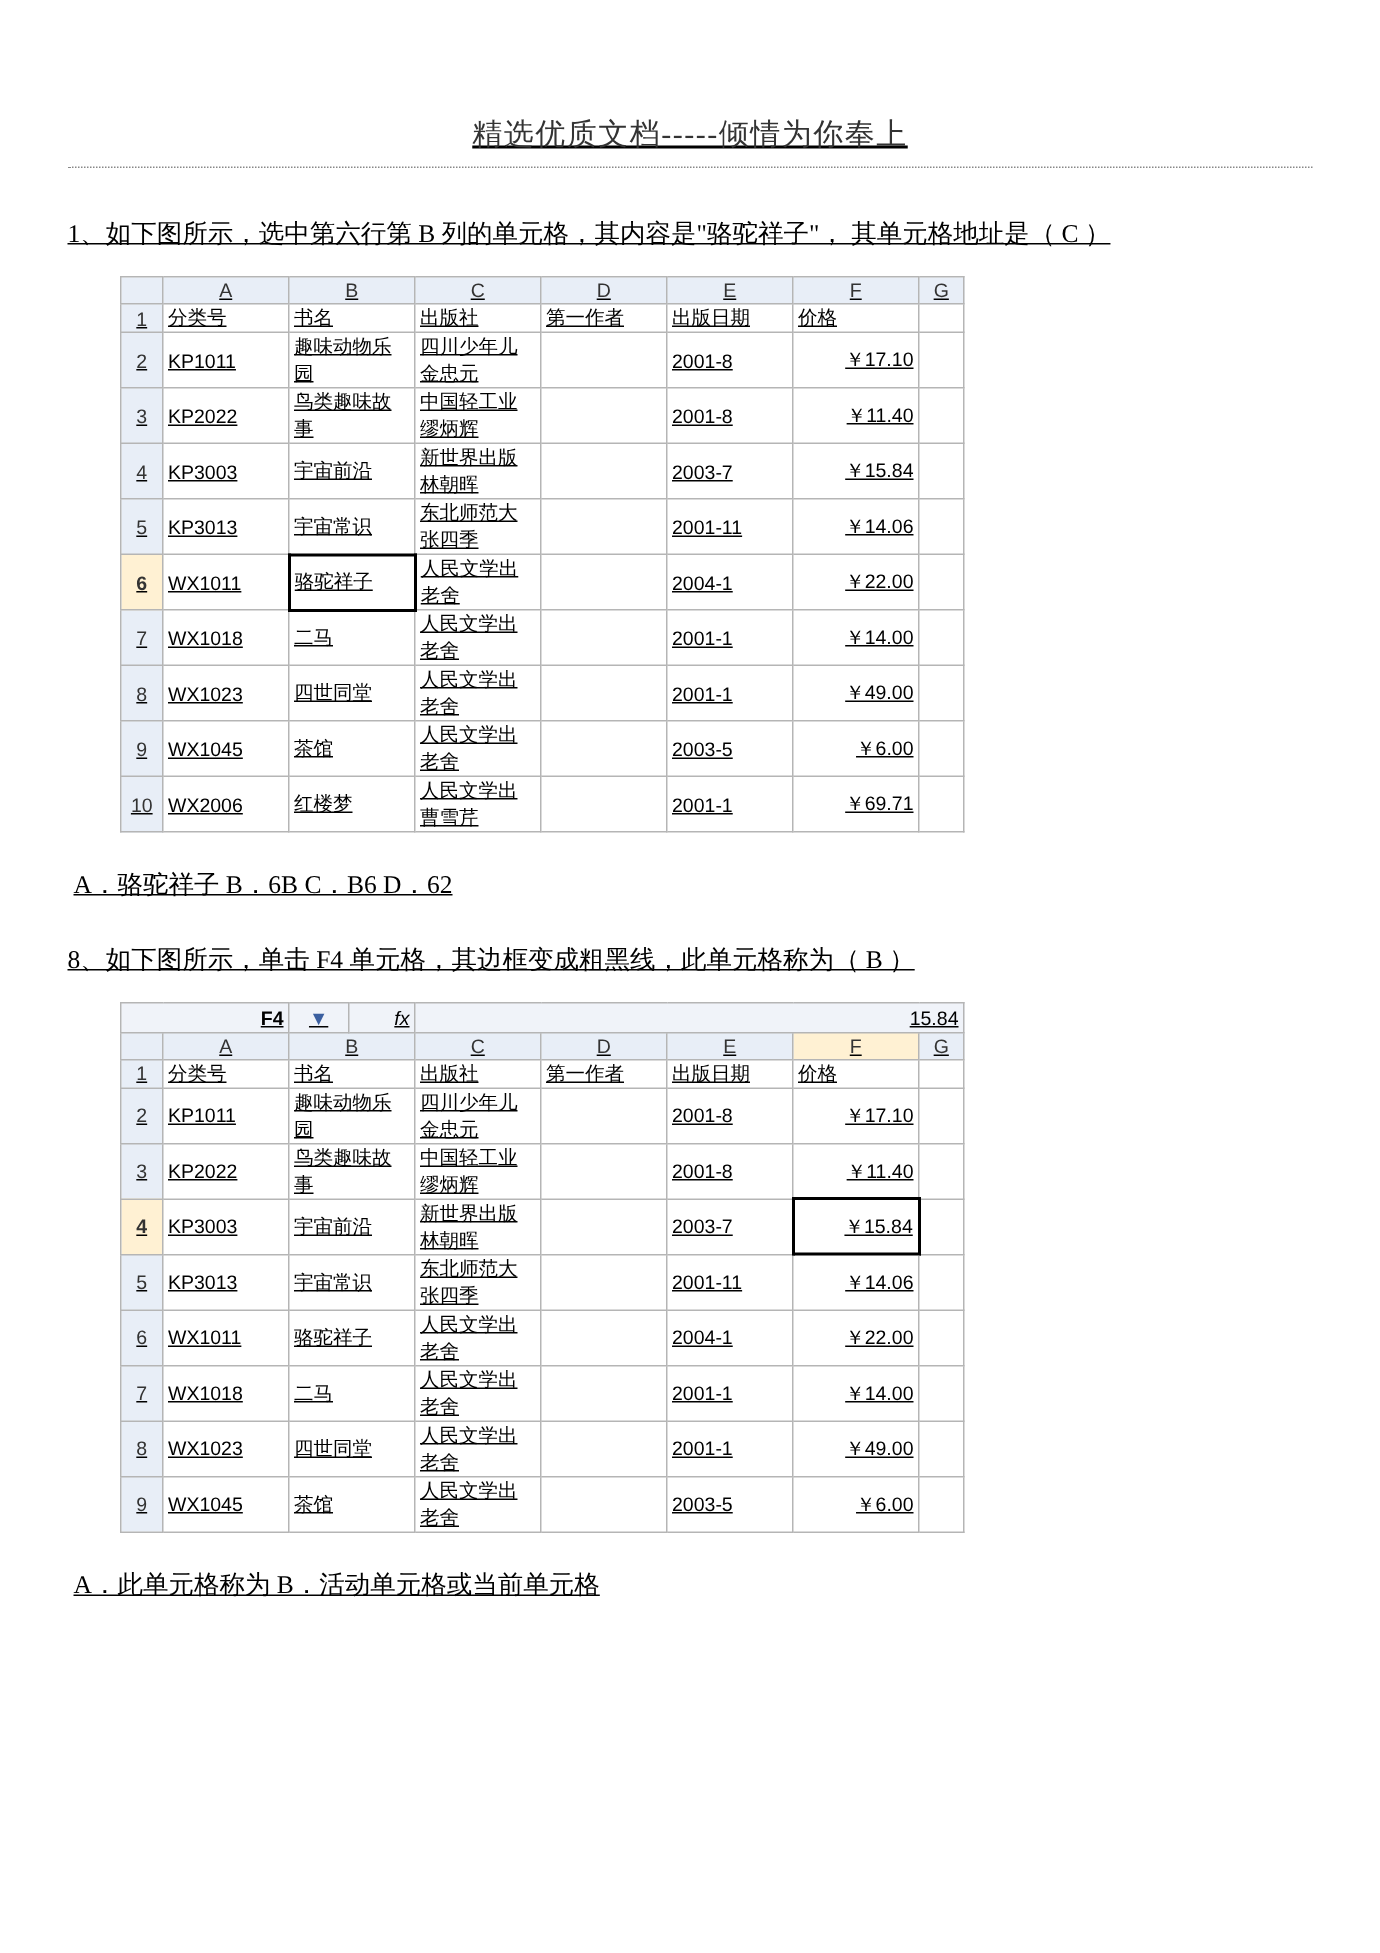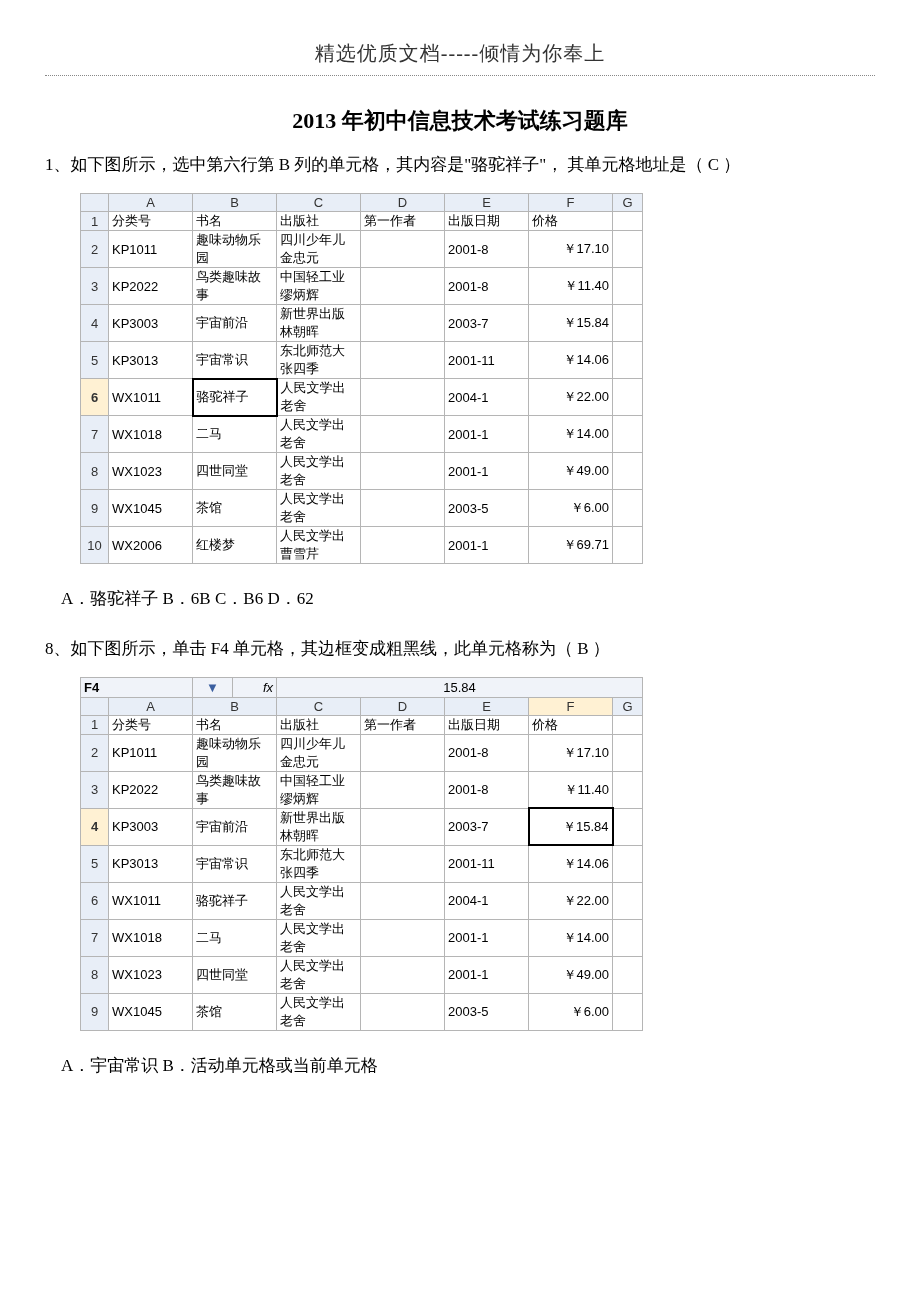--- a/index.html
+++ b/index.html
@@ -3,21 +3,22 @@
 <meta charset="utf-8">
 <style>
   body {
     margin: 0;
     padding: 0;
     background: #fff;
     font-family: "SimSun", "宋体", serif;
     width: 920px;
   }
   .page {
-    padding: 40px 45px 40px 45px;
+    padding: 76px 45px 40px 45px;
+    text-decoration: underline;
   }
   .header-line {
     text-align: center;
     font-size: 20px;
     color: #333;
     border-bottom: 1px dotted #888;
     padding-bottom: 8px;
     margin-bottom: 30px;
     letter-spacing: 1px;
   }
@@ -72,37 +73,36 @@
   .cell-right { text-align: right; }
   .selected-row-head { background: #fff1d3; font-weight: bold; }
   .active-cell { border: 2px solid #000 !important; background:#fff; }
   .highlight-col { background: #fff1d3; }
   .namebox-row td {
     border: 1px solid #b5b5b5;
     background: #f0f3f9;
     height: 20px;
     font-size: 13px;
   }
-  .namebox { width: 112px; text-align: left; padding-left: 6px; font-weight: bold; }
+  .namebox { width: 112px; text-align: right; padding-left: 6px; font-weight: bold; }
   .namebox-arrow { width: 18px; text-align:center; color:#3b5fa0;}
   .fx-cell { width: 22px; text-align:right; font-style: italic;}
-  .formula-cell { text-align:center; padding-left:4px; }
+  .formula-cell { text-align:right; padding-left:4px; }
   .options {
     font-size: 17px;
-    margin: 20px 16px;
+    margin: 20px 4px;
     line-height: 1.8;
   }
 </style>
 </head>
 <body>
 
 <div class="page">
   <div class="header-line">精选优质文档-----倾情为你奉上</div>
 
-  <div class="title">2013 年初中信息技术考试练习题库</div>
 
   <div class="question">1、如下图所示，选中第六行第 B 列的单元格，其内容是"骆驼祥子"， 其单元格地址是（   C        ）</div>
 
   <table class="spreadsheet">
     <tbody>
         <tr>
       <td class="corner"></td>
       <td class="col-head">A</td>
       <td class="col-head">B</td>
       <td class="col-head">C</td>
@@ -322,16 +322,16 @@
           <td class="cell" colspan="2">茶馆</td>
           <td class="cell">人民文学出老舍</td>
           <td class="cell"></td>
           <td class="cell">2003-5</td>
           <td class="cell cell-right">￥6.00</td>
           <td class="cell"></td>
         </tr>
   </tbody>
     </table>
 
-  <div class="options">A．宇宙常识      B．活动单元格或当前单元格</div>
+  <div class="options">A．此单元格称为      B．活动单元格或当前单元格</div>
 
 
 </div>
 
 </body></html>

